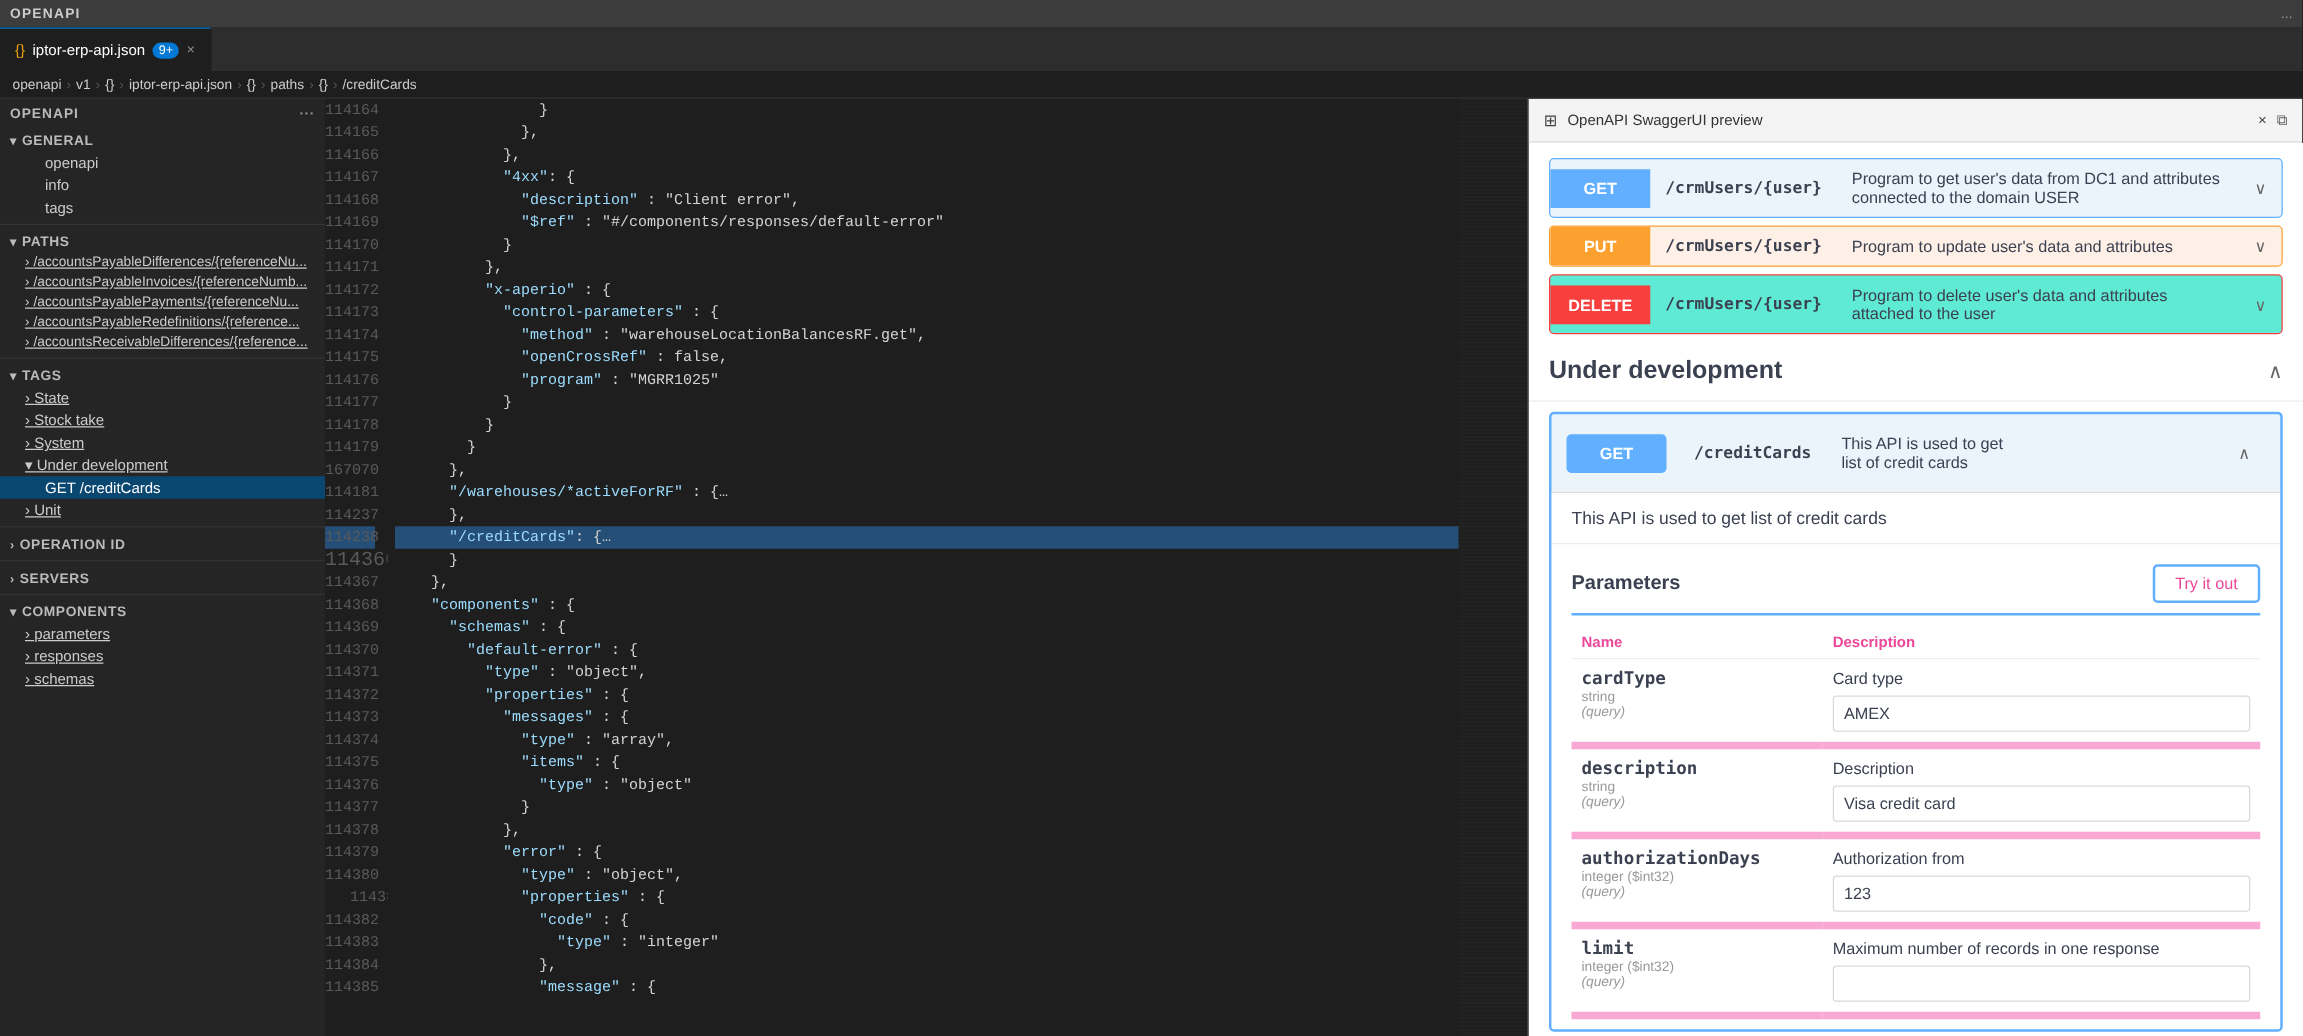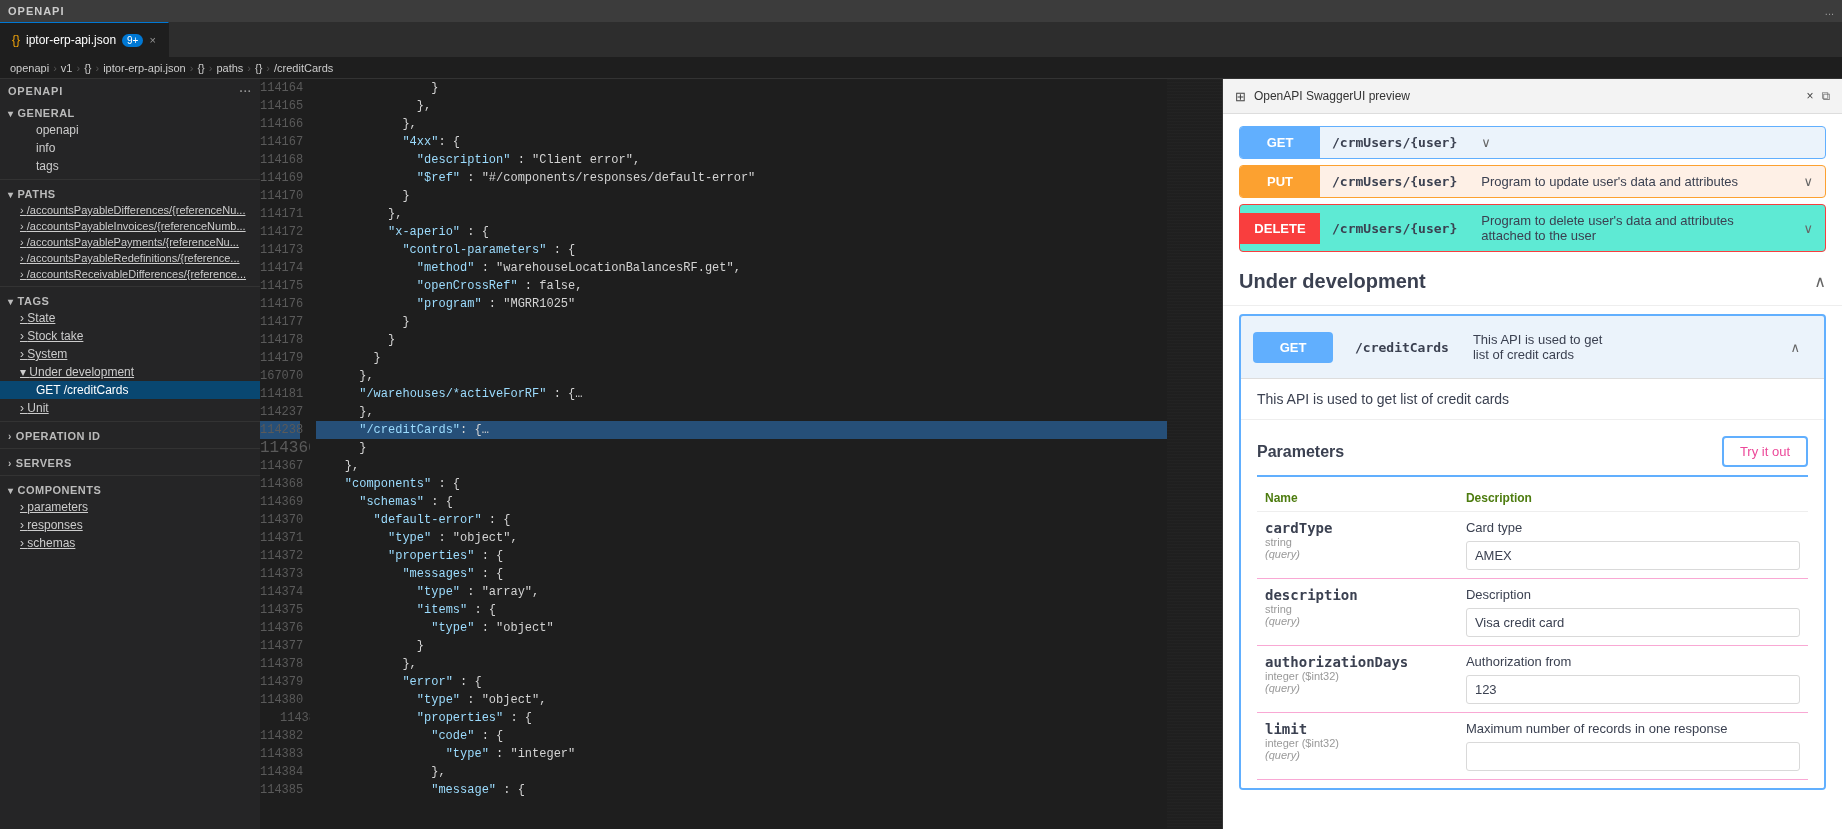--- a/index.html
+++ b/index.html
@@ -83,22 +83,22 @@
     .creditcards-header { display: flex; align-items: center; padding: 8px 12px; cursor: pointer; }
     .creditcards-body { background: #fff; border-top: 1px solid #ddd; }
     .creditcards-desc { padding: 12px 16px; font-size: 14px; color: #3b4151; border-bottom: 1px solid #eee; }
 
     .parameters-section { padding: 8px 16px; }
     .parameters-header-row { display: flex; align-items: center; justify-content: space-between; padding: 8px 0; border-bottom: 2px solid #61affe; margin-bottom: 8px; }
     .parameters-title { font-size: 16px; font-weight: 600; color: #3b4151; }
     .try-it-out-btn { background: #fff; border: 2px solid #61affe; color: #ec4899; padding: 6px 16px; border-radius: 4px; font-size: 13px; font-weight: 400; cursor: pointer; }
 
     .param-table { width: 100%; border-collapse: collapse; }
-    .param-table th { text-align: left; padding: 6px 8px; font-size: 12px; color: #4d7c0f; font-weight: 600; border-bottom: 1px solid #eee; }
-    .param-table td { padding: 8px 8px; vertical-align: top; border-bottom: 1px solid #f9a8d4; margin-top: 48px; }
+    .param-table th { text-align: left; padding: 6px 8px; font-size: 12px; color: #ec4899; font-weight: 600; border-bottom: 1px solid #eee; }
+    .param-table td { padding: 8px 8px; vertical-align: top; border-bottom: 6px solid #f9a8d4; margin-top: 48px; }
     .param-name { font-family: Consolas, monospace; font-size: 14px; color: #3b4151; font-weight: 700; }
     .param-type { font-size: 11px; color: #999; }
     .param-location { font-size: 11px; color: #999; font-style: italic; }
     .param-input { width: 100%; border: 1px solid #d9d9d9; border-radius: 3px; padding: 6px 8px; font-size: 13px; color: #3b4151; background: #fff; }
     .param-input::placeholder { color: #aaa; }
 
     
     ::-webkit-scrollbar { width: 6px; height: 6px; }
     ::-webkit-scrollbar-track { background: #1e1e1e; }
     ::-webkit-scrollbar-thumb { background: #424242; border-radius: 3px; }
@@ -335,20 +335,21 @@
       <div class="preview-header-icons">
         <span>⧉</span>
       </div>
     </div>
 
     <div class="preview-content">
 
       <div class="method-row get-row" style="margin-top:12px;">
         <div class="method-badge get">GET</div>
         <div class="method-path">/crmUsers/{user}</div>
+        <div class="method-desc">Program to get user's data from DC1 and attributes connected to the domain USER</div>
         <div class="method-chevron">∨</div>
       </div>
 
       <div class="method-row put-row">
         <div class="method-badge put">PUT</div>
         <div class="method-path">/crmUsers/{user}</div>
         <div class="method-desc">Program to update user's data and attributes</div>
         <div class="method-chevron">∨</div>
       </div>
 

